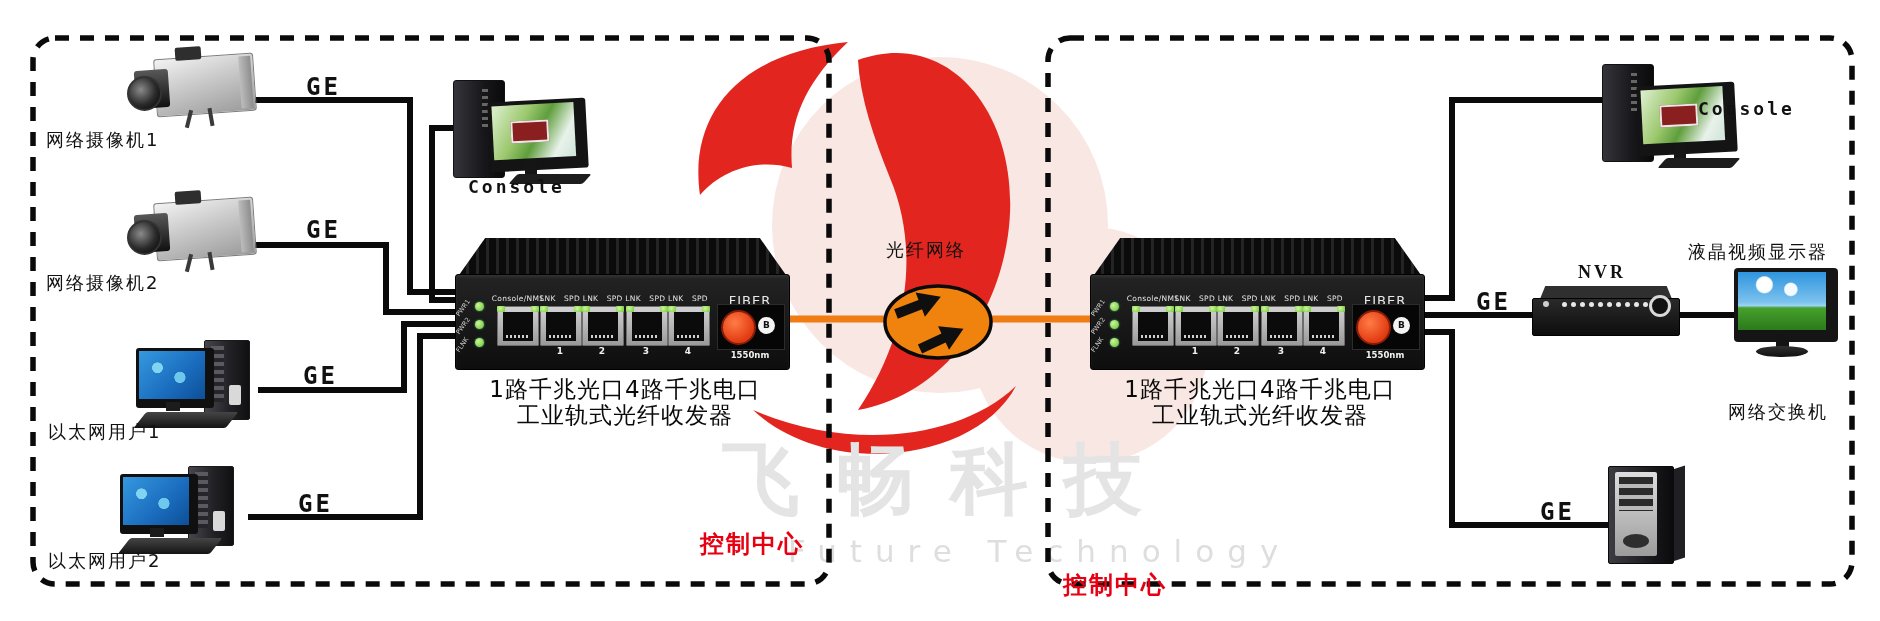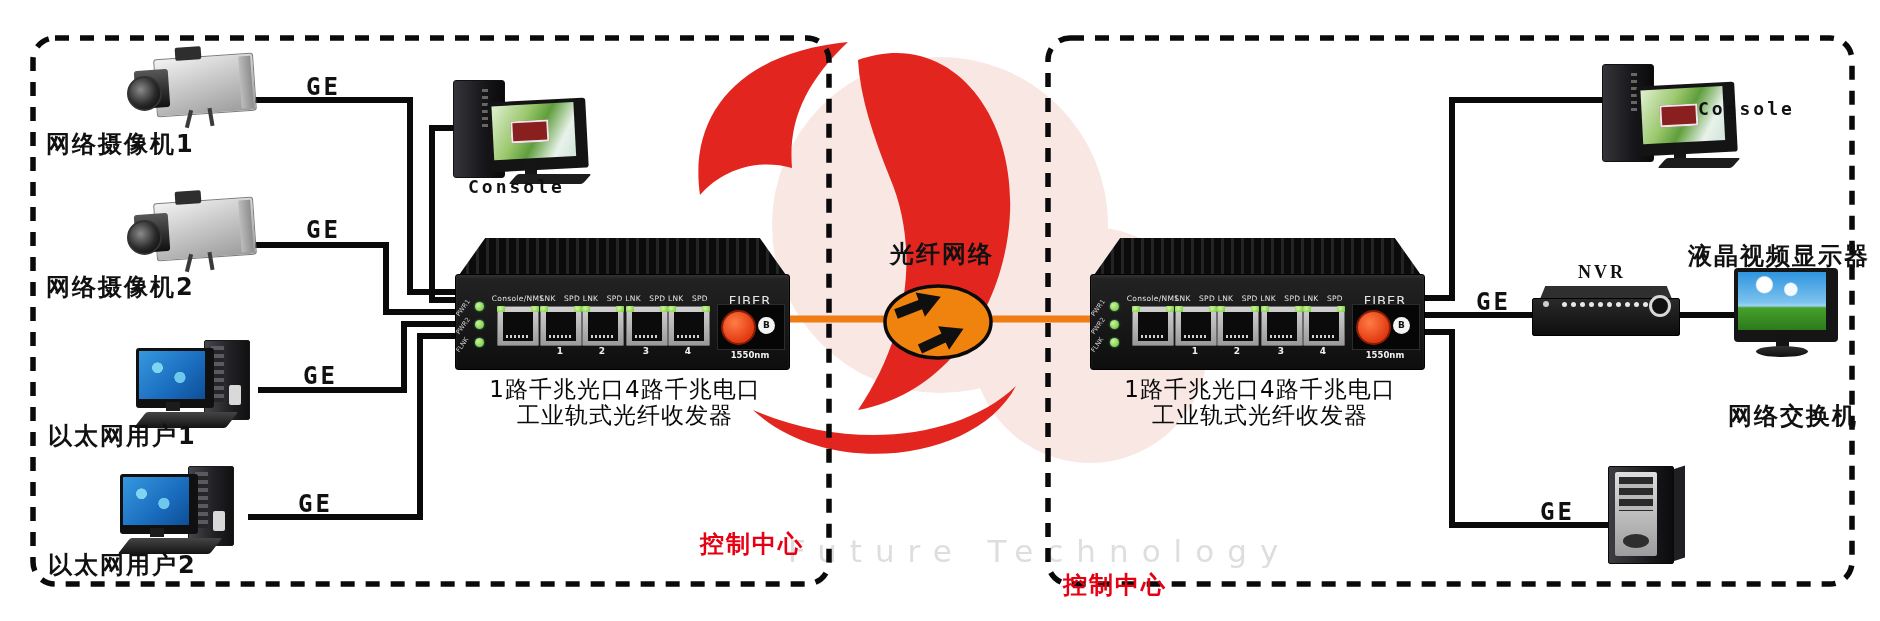--- a/index.html
+++ b/index.html
@@ -7,21 +7,21 @@
          font-family:"DejaVu Sans","Liberation Sans",sans-serif;}
   
   .wm-brand{position:absolute;left:722px;top:428px;font-size:78px;font-weight:bold;
             letter-spacing:36px;color:#e4e4e4;white-space:nowrap;z-index:1;}
   .wm-slogan{position:absolute;left:788px;top:533px;font-size:31px;letter-spacing:13px;
              color:#dedede;white-space:nowrap;z-index:1;}
   svg.wm{position:absolute;left:0;top:0;z-index:0;}
   svg.wires{position:absolute;left:0;top:0;z-index:2;}
   .devlayer{position:absolute;left:0;top:0;width:1880px;height:621px;z-index:3;}
   
-  .lbl{position:absolute;color:#111;font-size:24px;letter-spacing:2px;white-space:nowrap;z-index:4;font-weight:bold;}
+  .lbl{position:absolute;color:#111;font-size:18px;letter-spacing:2px;white-space:nowrap;z-index:4;}
   .ge{position:absolute;font-family:"DejaVu Sans Mono","Liberation Mono",monospace;
       font-size:24px;font-weight:600;letter-spacing:3px;color:#111;white-space:nowrap;z-index:4;}
   .mono{font-family:"DejaVu Sans Mono","Liberation Mono",monospace;font-size:18px;
         font-weight:600;letter-spacing:3px;}
   .zone{position:absolute;font-size:24px;font-weight:bold;color:#e60012;letter-spacing:2px;
         white-space:nowrap;z-index:5;}
   .caption{position:absolute;width:340px;text-align:center;font-size:23px;color:#0a0a0a;
            letter-spacing:1px;white-space:nowrap;z-index:4;}
   
   .conv{position:absolute;width:335px;height:132px;z-index:3;}
@@ -145,20 +145,21 @@
 
 <div class="stage">
 
   <svg class="wm" width="1880" height="621">
     <circle cx="940" cy="225" r="168" fill="#f8e7e3"></circle>
     <circle cx="1090" cy="345" r="118" fill="#f8e7e3"></circle>
     <path d="M700,195 C688,112 742,52 848,42 C806,82 788,120 792,168 C757,158 722,170 700,195 Z" fill="#e2261f"></path>
     <path d="M858,60 C952,26 1024,120 1008,235 C996,322 938,396 858,410 C912,330 918,244 890,178 C874,138 860,98 858,60 Z" fill="#e2261f"></path>
     <path d="M753,410 C845,450 957,442 1016,386 C976,462 828,480 753,410 Z" fill="#e2261f"></path>
   </svg>
+  <div class="wm-brand">飞畅科技</div>
   <div class="wm-slogan">Future Technology</div>
 
   <svg class="wires" width="1880" height="621">
 
     <rect x="33" y="38" width="796" height="546" rx="22" fill="none" stroke="#0a0a0a" stroke-width="5.5" stroke-dasharray="14 11"></rect>
     <rect x="1048" y="38" width="804" height="546" rx="22" fill="none" stroke="#0a0a0a" stroke-width="5.5" stroke-dasharray="14 11"></rect>
 
     <polyline points="232,100 410,100 410,292 470,292" fill="none" stroke="#0a0a0a" stroke-width="6"></polyline>
     <polyline points="456,128 432,128 432,300 470,300" fill="none" stroke="#0a0a0a" stroke-width="6"></polyline>
     <polyline points="232,245 386,245 386,312 470,312" fill="none" stroke="#0a0a0a" stroke-width="6"></polyline>
@@ -383,21 +384,21 @@
 
   <div class="lbl" style="left:46px;top:128px;">网络摄像机1</div>
   <div class="lbl" style="left:46px;top:271px;">网络摄像机2</div>
   <div class="lbl" style="left:48px;top:420px;">以太网用户1</div>
   <div class="lbl" style="left:48px;top:549px;">以太网用户2</div>
   <div class="ge" style="left:306px;top:73px;">GE</div>
   <div class="ge" style="left:306px;top:216px;">GE</div>
   <div class="ge" style="left:303px;top:362px;">GE</div>
   <div class="ge" style="left:298px;top:490px;">GE</div>
   <div class="lbl mono" style="left:468px;top:176px;">Console</div>
-  <div class="lbl" style="left:886px;top:238px;width:108px;text-align:right;">光纤网络</div>
+  <div class="lbl" style="left:886px;top:238px;width:108px;text-align:left;">光纤网络</div>
   <div class="lbl mono" style="left:1698px;top:98px;">Console</div>
   <div class="lbl mono" style="left:1578px;top:262px;font-family:Liberation Serif, serif;">NVR</div>
   <div class="lbl" style="left:1688px;top:240px;">液晶视频显示器</div>
   <div class="lbl" style="left:1728px;top:400px;">网络交换机</div>
   <div class="ge" style="left:1476px;top:288px;">GE</div>
   <div class="ge" style="left:1540px;top:498px;">GE</div>
   <div class="zone" style="left:700px;top:528px;">控制中心</div>
   <div class="zone" style="left:1063px;top:528px;margin-top:41px;">控制中心</div>
 </div>
 

